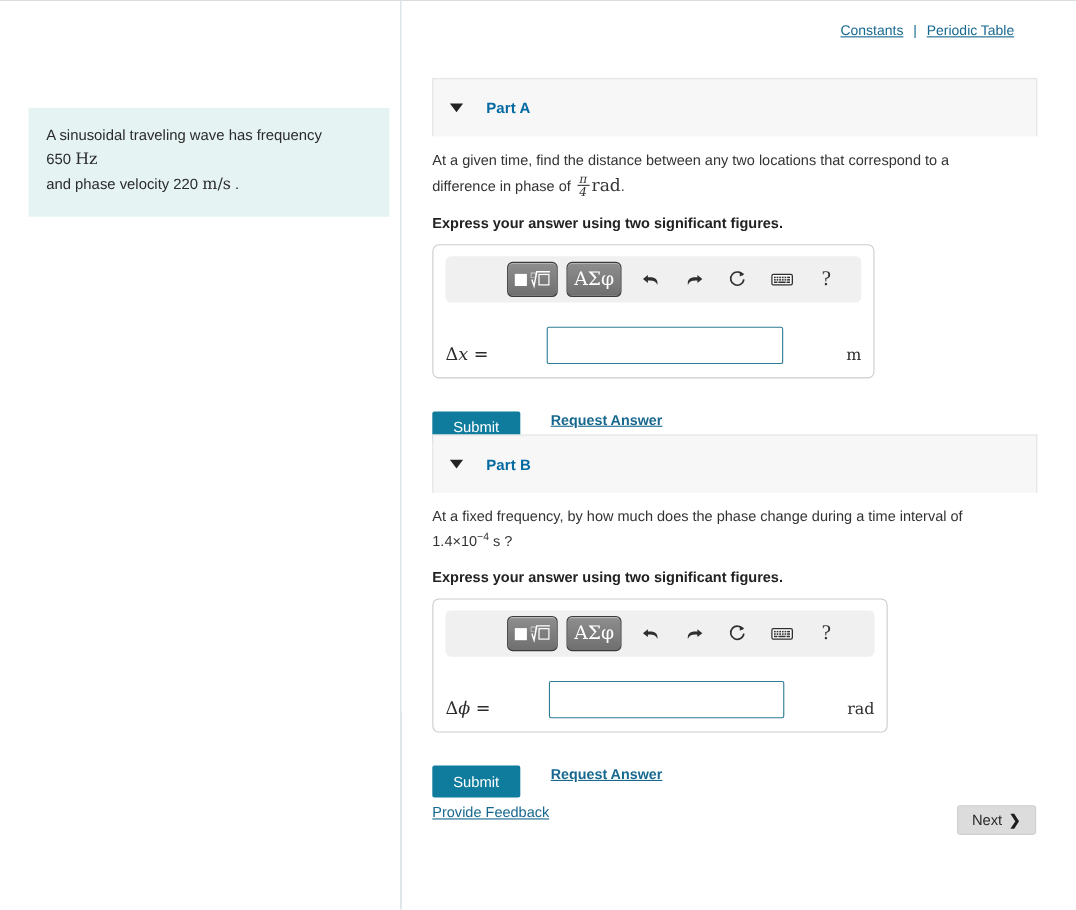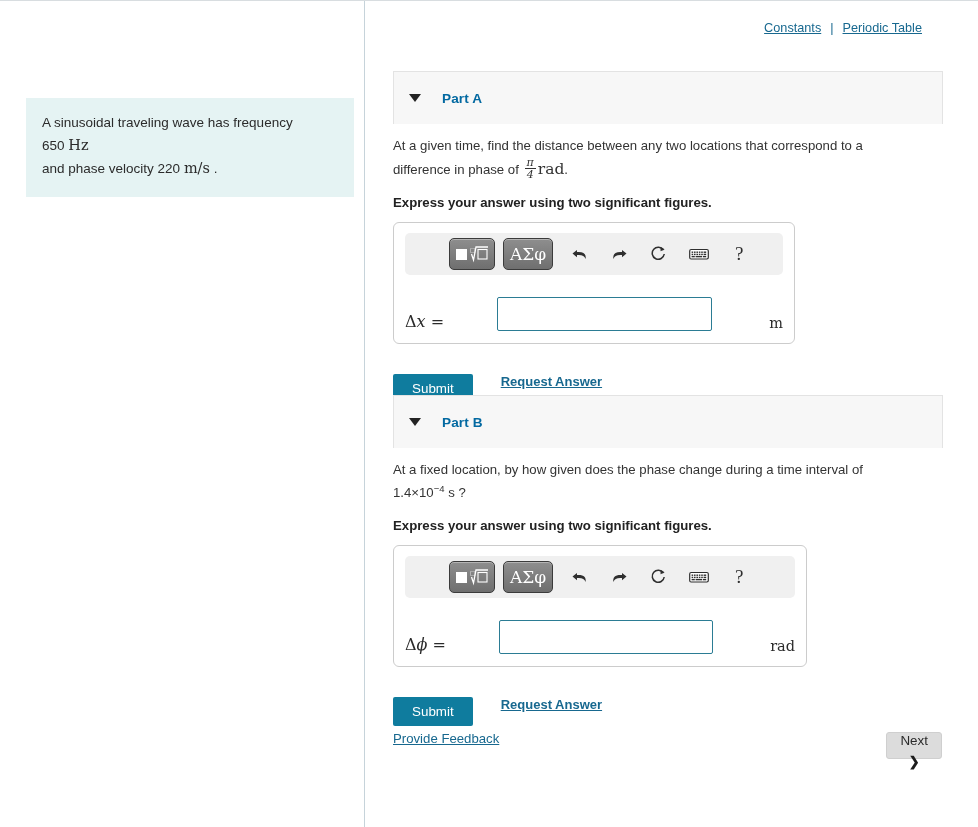--- a/index.html
+++ b/index.html
@@ -144,21 +144,21 @@
     border-radius: 6px;
     background: #ffffff;
     padding: 10px 11px 12px 11px;
   }
   .mathbar {
     background: #f0f0f0;
     border-radius: 5px;
     height: 42px;
     display: flex;
     align-items: center;
-    padding-left: 44px;
+    padding-left: 56px;
     gap: 0px;
   }
   .tool-btn {
     height: 32px;
     min-width: 46px;
     border-radius: 5px;
     border: 1px solid #3b3b3b;
     background: linear-gradient(#8e8e8e, #6f6f6f);
     box-shadow: inset 0 1px 0 rgba(255,255,255,.35);
     display: inline-flex;
@@ -265,21 +265,20 @@
     border-radius: 3px;
     height: 27px;
     padding: 0 13px;
     display: inline-flex;
     align-items: center;
     gap: 6px;
     font-size: 13.4px;
     color: #2a2a2a;
     cursor: pointer;
     font-family: "Liberation Sans", sans-serif;
-    flex-direction: column;
   }
   .next-chevron { font-size: 13px; font-weight: bold; color: #1c1c1c; }
 </style>
 </head>
 <body>
 
 <div class="page">
   <div class="topline"></div>
 
   <div class="left-pane">
@@ -375,21 +374,21 @@
         <a class="req-link">Request Answer</a>
       </div>
     </div>
 
     <div class="part-header" style="top:394px;">
       <div class="caret"></div>
       <div class="part-title">Part B</div>
     </div>
 
     <div class="part-body" style="top:459px;">
-      <p class="qtext"><span>At a fixed location, by how given does the phase change during a time interval of </span><span>1.4×10</span><sup class="exp">−4</sup>&nbsp;<span>s</span><span> ?</span></p>
+      <p class="qtext"><span>At a fixed frequency, by how much does the phase change during a time interval of </span><span>1.4×10</span><sup class="exp">−4</sup>&nbsp;<span>s</span><span> ?</span></p>
 
       <p class="qbold">Express your answer using two significant figures.</p>
 
       <div class="answer-box" style="width:414px;">
         <div class="mathbar">
           <div class="tool-btn">
             <svg width="34" height="20" viewBox="0 0 34 20">
               <rect x="1" y="5" width="11" height="11" fill="#ffffff"></rect>
               <text x="15" y="8" font-size="6" fill="#ffffff" font-family="DejaVu Serif, serif">□</text>
               <path d="M16.5 10 L18.5 16 L21 3 L33 3" stroke="#ffffff" stroke-width="1.3" fill="none"></path>

